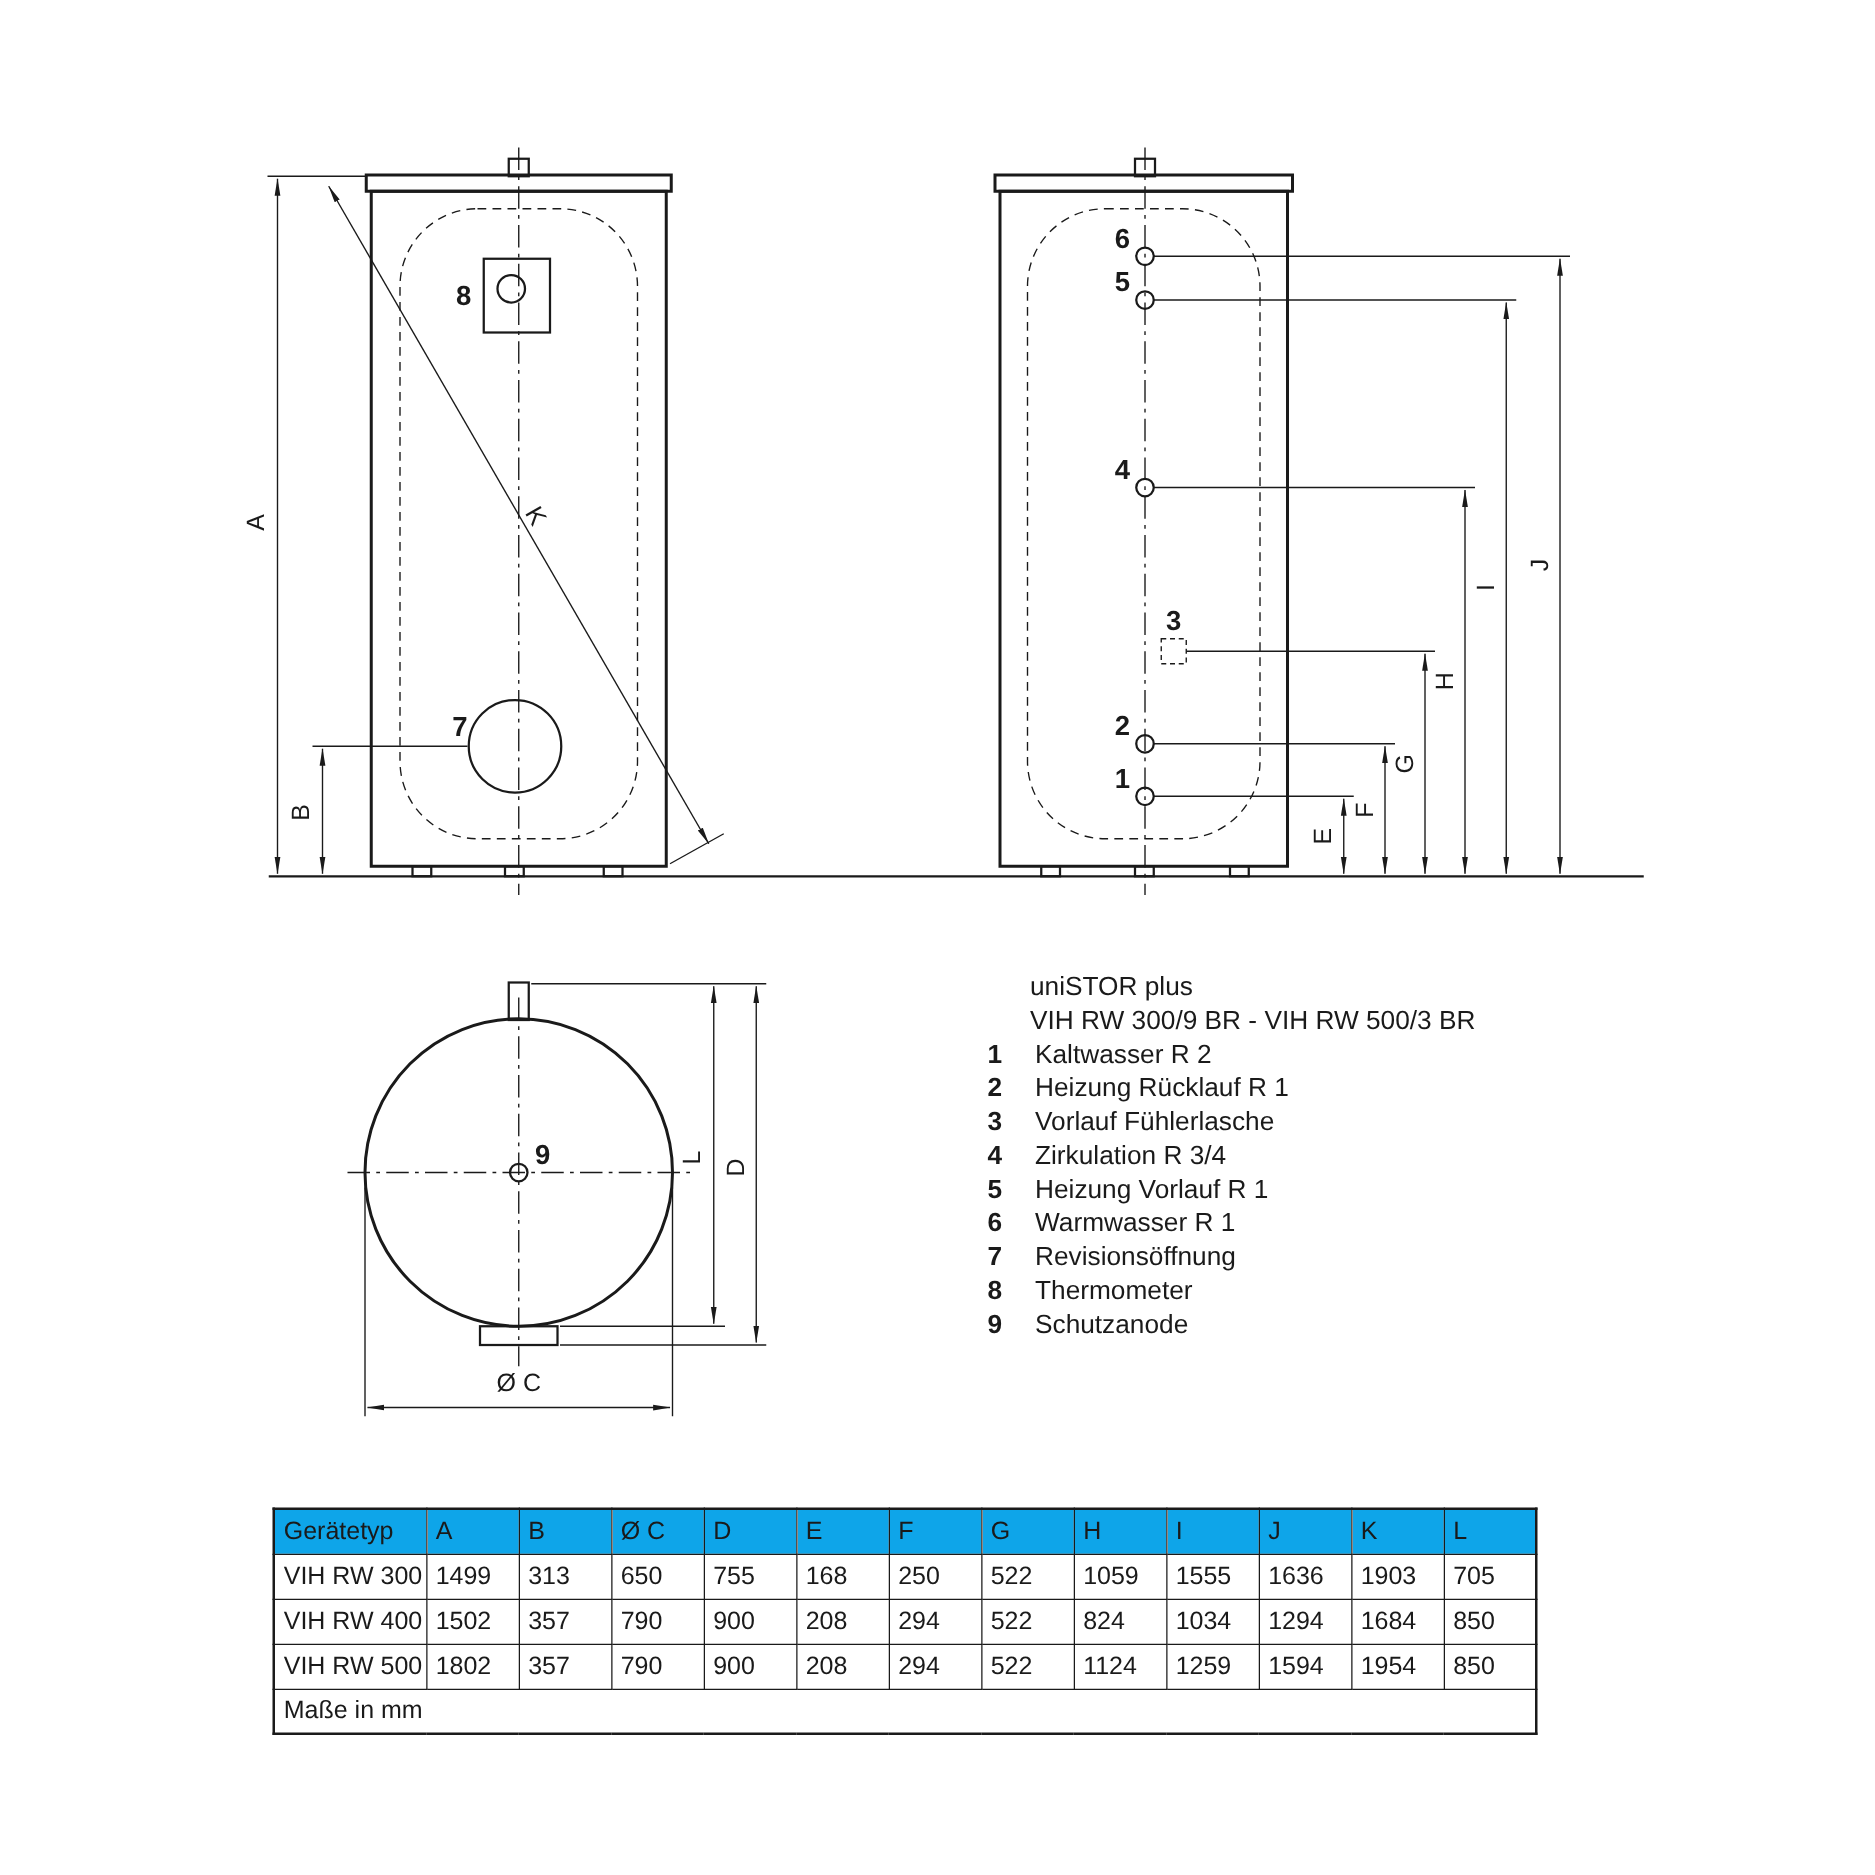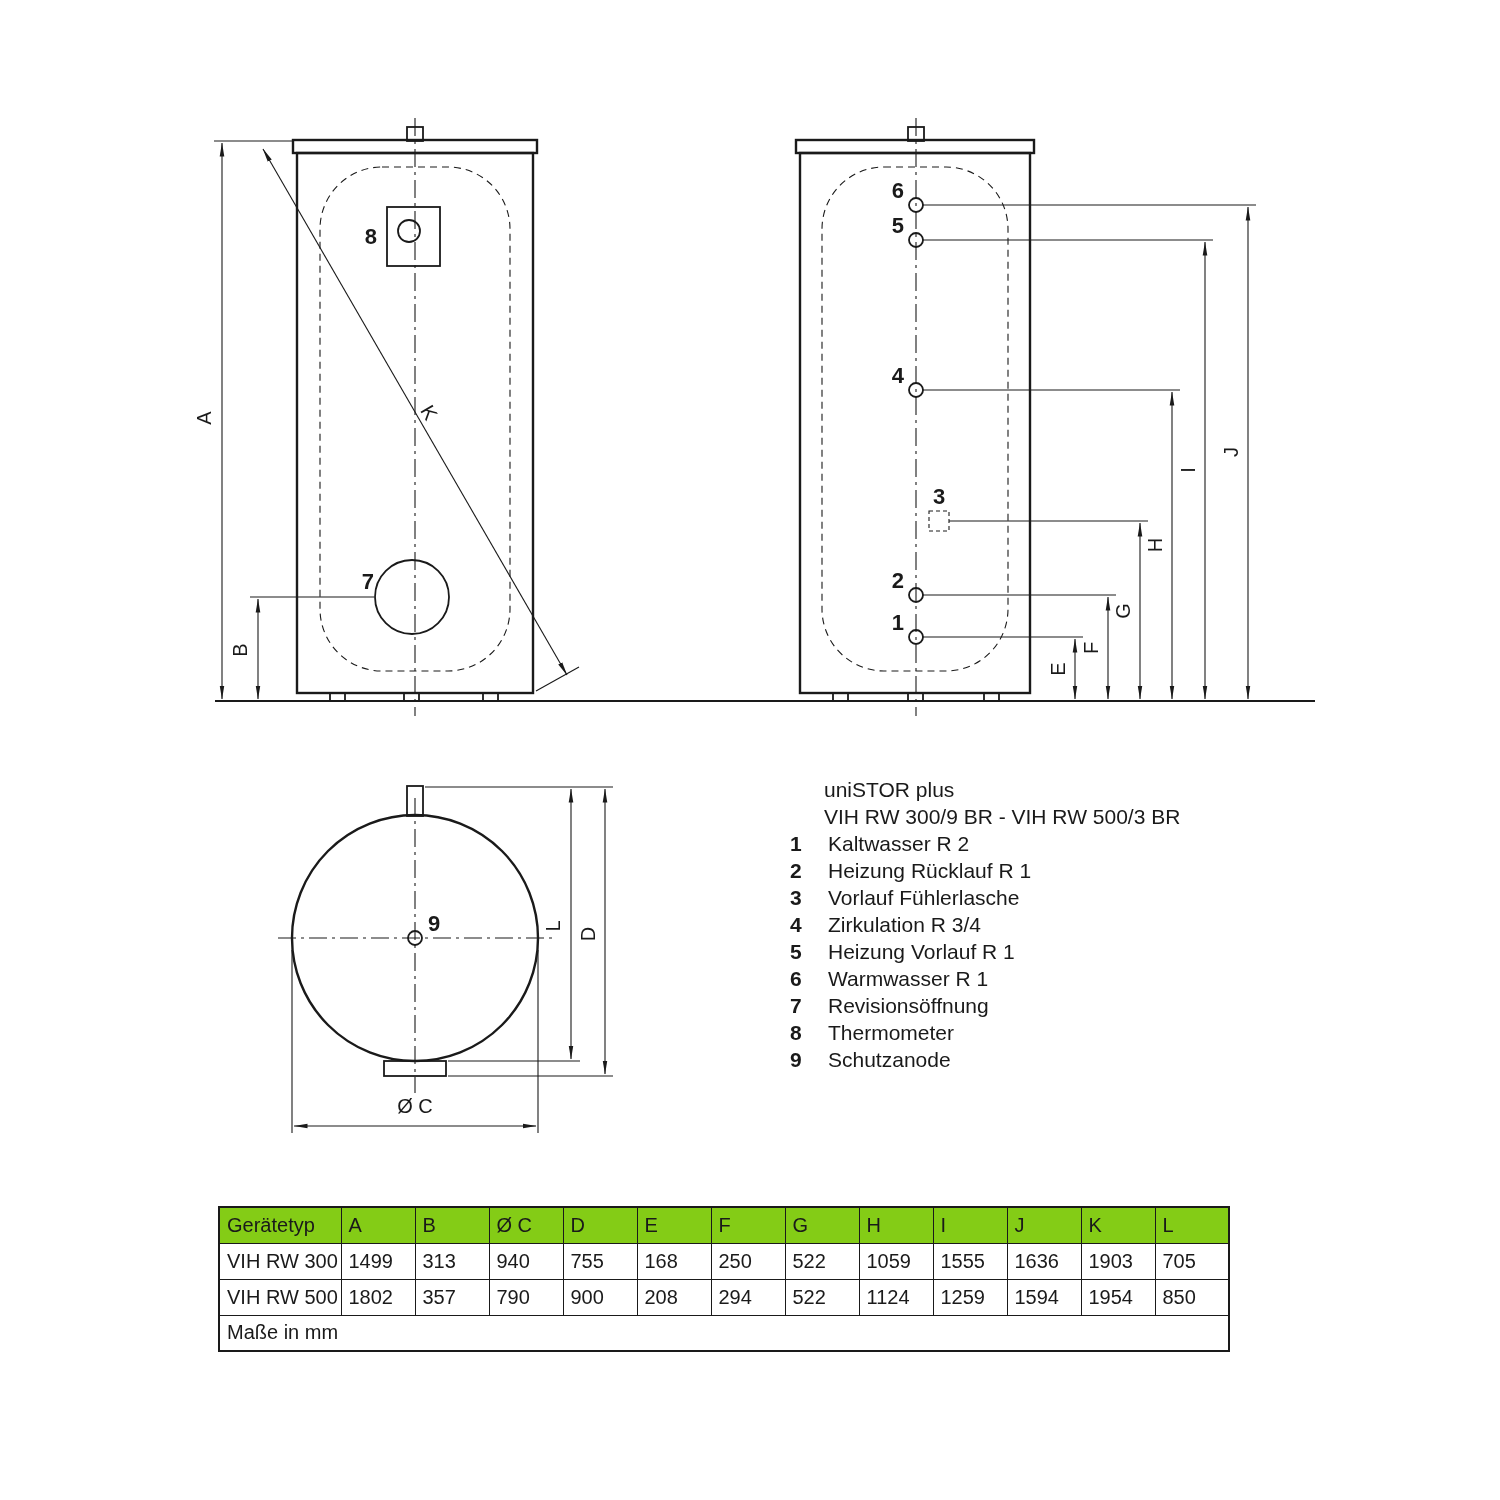--- a/index.html
+++ b/index.html
@@ -35,21 +35,21 @@
   .spec-table {
     position:absolute; left:218px; top:1206px;
     border-collapse:collapse; table-layout:fixed; width:1010px;
     font-size:20px; border:2px solid #1a1a1a; background:#ffffff;
   }
   .spec-table th, .spec-table td {
     border:1px solid #1a1a1a; height:36px;
     padding:0 2px 0 7px; text-align:left; font-weight:normal;
     overflow:hidden; white-space:nowrap;
   }
-  .spec-table thead th { background:#84cc16; }
+  .spec-table thead th { background:#0ea5e9; }
   .spec-table .footer-cell { text-align:left; padding-right:9px; }
 </style>
 </head>
 <body>
 
 <div class="page">
 
 <svg class="drawing-svg" width="1500" height="1500" viewBox="0 0 1500 1500">
   <defs>
     <marker id="arr" viewBox="0 0 14 8" refX="13.5" refY="4" markerWidth="14" markerHeight="8" orient="auto-start-reverse" markerUnits="userSpaceOnUse">
@@ -237,30 +237,45 @@
       <th>J</th>
       <th>K</th>
       <th>L</th>
     </tr>
   </thead>
   <tbody>
     <tr>
       <td>VIH RW 300</td>
       <td>1499</td>
       <td>313</td>
-      <td>940</td>
+      <td>650</td>
       <td>755</td>
       <td>168</td>
       <td>250</td>
       <td>522</td>
       <td>1059</td>
       <td>1555</td>
       <td>1636</td>
       <td>1903</td>
       <td>705</td>
+    </tr>
+    <tr>
+      <td>VIH RW 400</td>
+      <td>1502</td>
+      <td>357</td>
+      <td>790</td>
+      <td>900</td>
+      <td>208</td>
+      <td>294</td>
+      <td>522</td>
+      <td>824</td>
+      <td>1034</td>
+      <td>1294</td>
+      <td>1684</td>
+      <td>850</td>
     </tr>
     <tr>
       <td>VIH RW 500</td>
       <td>1802</td>
       <td>357</td>
       <td>790</td>
       <td>900</td>
       <td>208</td>
       <td>294</td>
       <td>522</td>

